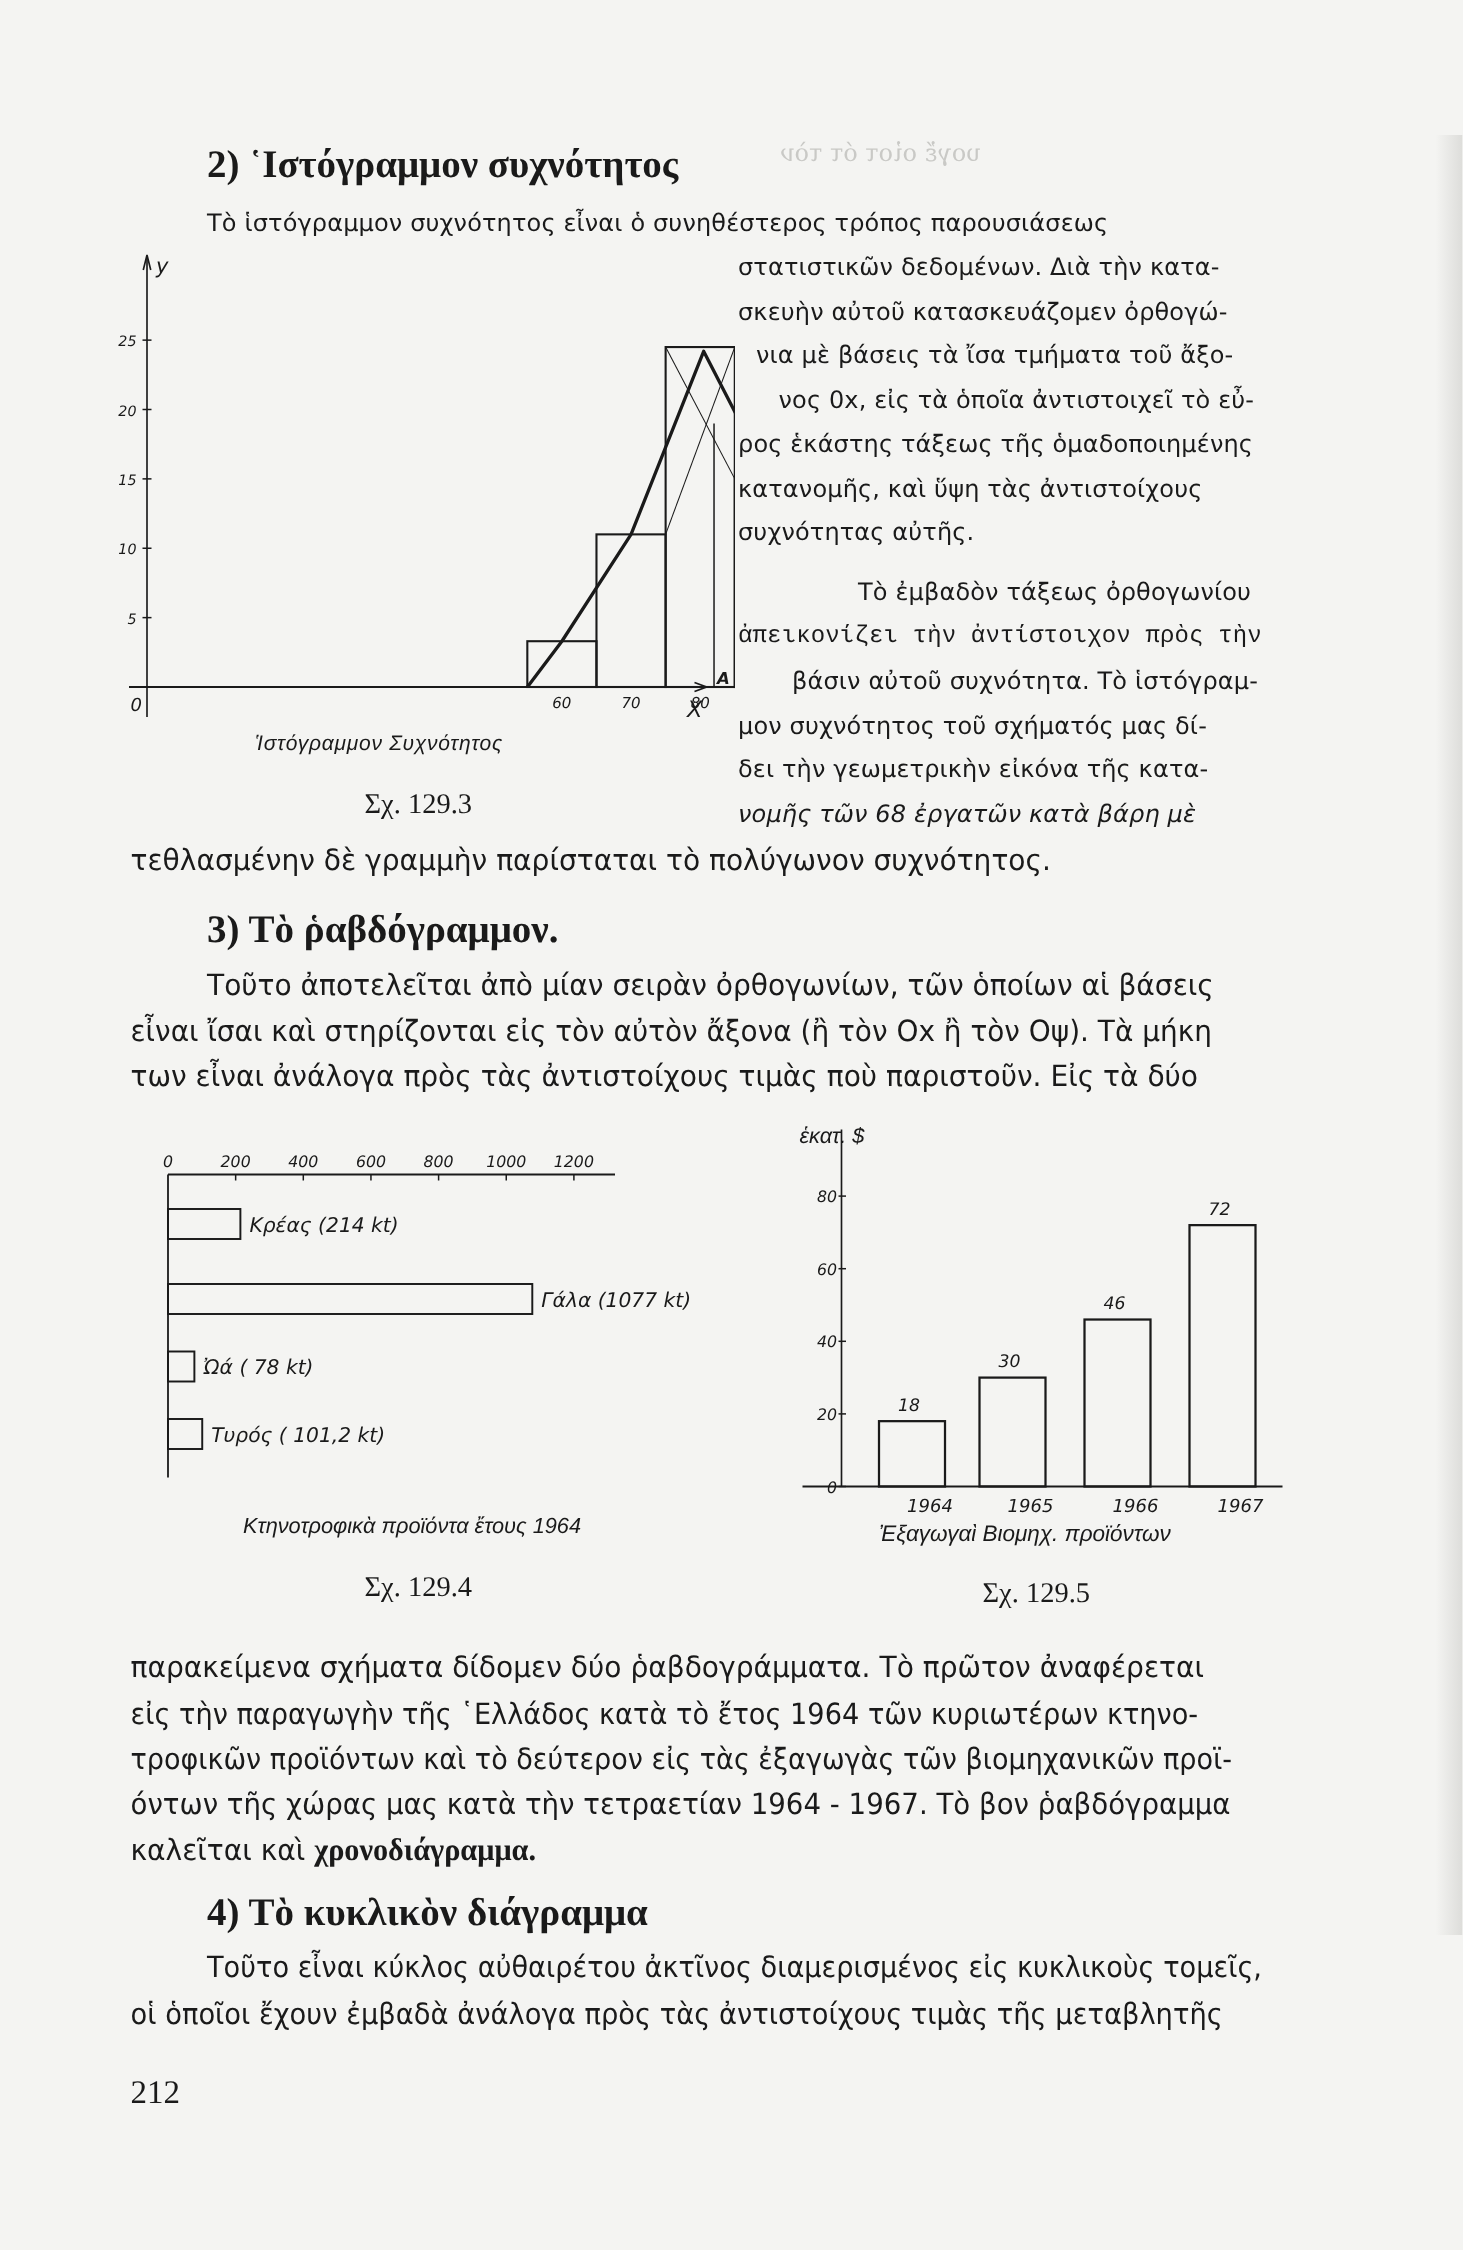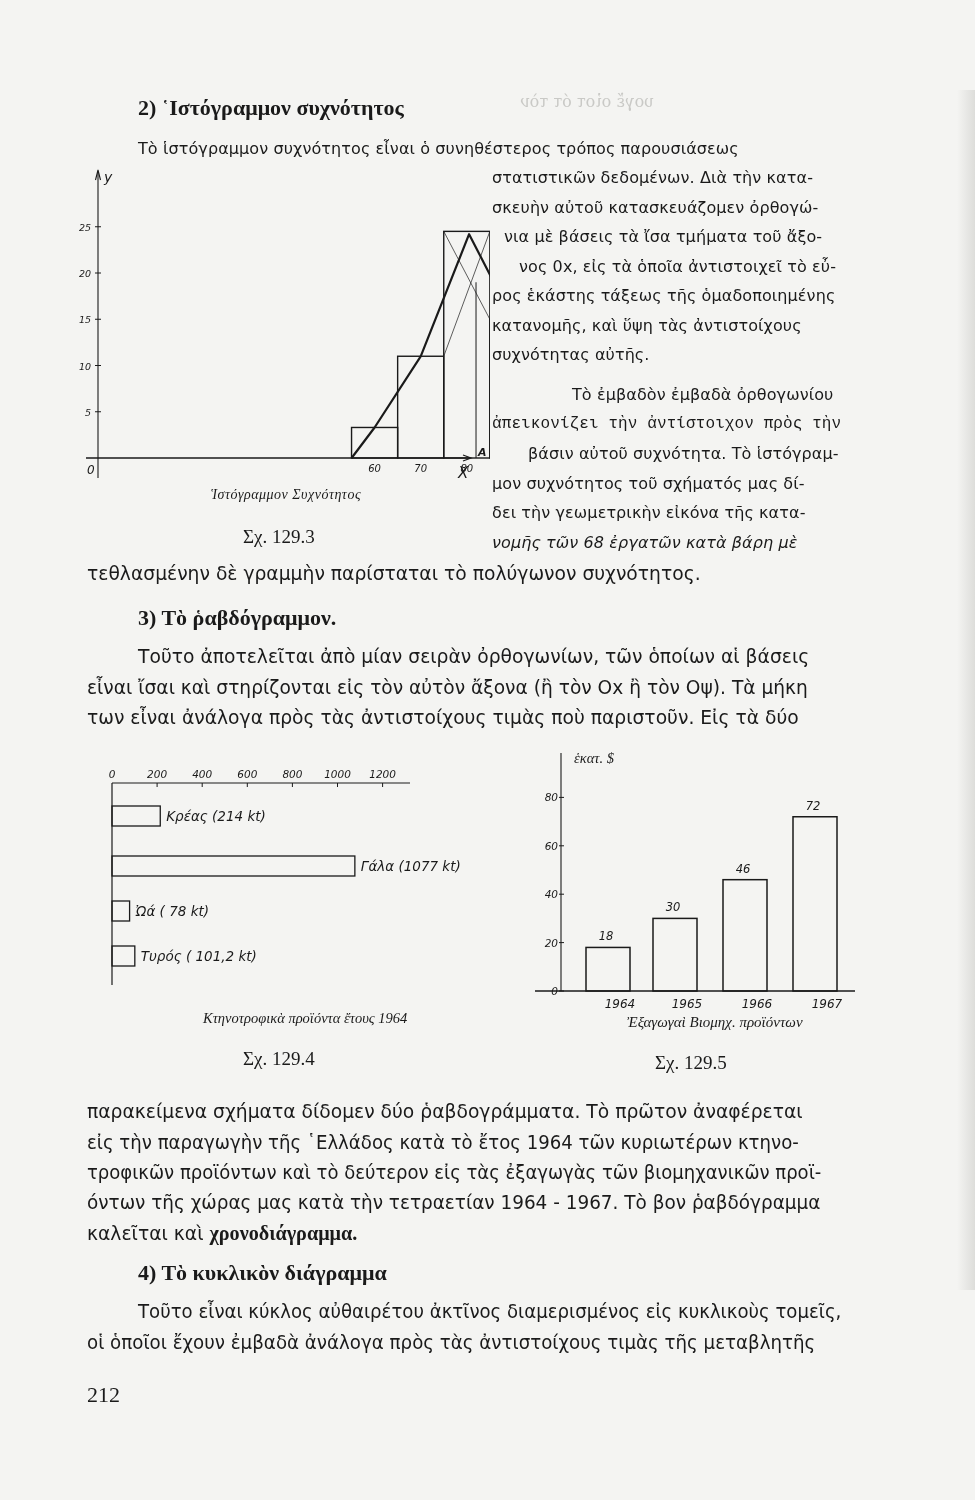--- a/index.html
+++ b/index.html
@@ -3,24 +3,24 @@
 <meta charset="utf-8">
 <style>
   html, body { margin: 0; padding: 0; }
   body {
     width: 975px; height: 1500px; position: relative; overflow: hidden;
     background: #f4f4f2; color: #1a1a1a;
     font-family: "DejaVu Sans", sans-serif;
   }
   .abs { position: absolute; }
   .body-text { font-size: 16px; line-height: 29.5px; letter-spacing: 0.1px; white-space: nowrap; }
-  .heading { font-family: "Liberation Serif", serif; font-size: 22px; }
+  .heading { font-family: "Liberation Serif", serif; font-size: 26px; }
   .heading b { font-weight: bold; }
   .caption { font-family: "Liberation Serif", serif; font-size: 19px; }
-  .hand { font-family: Liberation Serif, serif; font-style: italic; font-size: 13px; margin-left: 41px; }
+  .hand { font-family: Liberation Sans, sans-serif; font-style: italic; font-size: 13px; }
   .narrow { font-family: "DejaVu Sans", sans-serif; font-size: 19.5px; transform-origin: left top; }
   svg text { font-family: "DejaVu Sans", sans-serif; font-style: italic; }
   .ghost { color: #c9c9c6; font-family: "DejaVu Serif", serif; font-size: 16px; transform: scaleX(-1); }
   .right-shadow { right: 0; top: 90px; width: 18px; height: 1200px; background: linear-gradient(to right, rgba(230,230,228,0), rgba(215,215,212,0.8)); }
 </style>
 </head>
 <body>
 
 <div class="abs right-shadow"></div>
 <div class="abs ghost" style="left:520px; top:92px;">υογἔ οἰοτ ότ τὸν</div>
@@ -30,21 +30,21 @@
 </div>
 <div class="abs body-text" style="left:138px; top:134px;">Τὸ ἱστόγραμμον συχνότητος εἶναι ὁ συνηθέστερος τρόπος  παρουσιάσεως</div>
 <div class="abs body-text" style="left:492px; top:163px;">στατιστικῶν δεδομένων. Διὰ τὴν κατα-</div>
 <div class="abs body-text" style="left:492px; top:192.5px;">σκευὴν αὐτοῦ κατασκευάζομεν ὀρθογώ-</div>
 <div class="abs body-text" style="left:504px; top:222px;text-align:right;">νια μὲ βάσεις τὰ ἴσα τμήματα τοῦ ἄξο-</div>
 <div class="abs body-text" style="left:492px; top:251.5px;margin-left:27px;">νος 0x, εἰς τὰ ὁποῖα ἀντιστοιχεῖ τὸ εὖ-</div>
 <div class="abs body-text" style="left:492px; top:281px;">ρος ἑκάστης τάξεως τῆς ὁμαδοποιημένης</div>
 <div class="abs body-text" style="left:492px; top:310.5px;">κατανομῆς, καὶ ὕψη τὰς ἀντιστοίχους</div>
 <div class="abs body-text" style="left:492px; top:340px;">συχνότητας αὐτῆς.</div>
 
-<div class="abs body-text" style="left:572px; top:380px;">Τὸ ἐμβαδὸν ἐμβαδὰ ὀρθογωνίου</div>
+<div class="abs body-text" style="left:572px; top:380px;">Τὸ ἐμβαδὸν τάξεως ὀρθογωνίου</div>
 <div class="abs body-text" style="left:492px; top:409.5px;font-family:Liberation Mono, monospace;">ἀπεικονίζει τὴν ἀντίστοιχον πρὸς τὴν</div>
 <div class="abs body-text" style="left:516px; top:439px;margin-left:12px;">βάσιν αὐτοῦ συχνότητα. Τὸ ἱστόγραμ-</div>
 <div class="abs body-text" style="left:492px; top:468.5px;">μον συχνότητος τοῦ σχήματός μας δί-</div>
 <div class="abs body-text" style="left:492px; top:498px;">δει τὴν γεωμετρικὴν εἰκόνα τῆς κατα-</div>
 <div class="abs body-text" style="left:492px; top:527.5px;font-style:italic;">νομῆς τῶν 68 ἐργατῶν κατὰ βάρη μὲ</div>
 <div class="abs narrow" style="left:87px; top:562px; transform: scaleX(0.96);">τεθλασμένην δὲ γραμμὴν παρίσταται τὸ πολύγωνον συχνότητος.</div>
 
 <svg class="abs" style="left:0; top:0;" width="490" height="560">
   <g id="hist-axes">
       <line x1="86" y1="458" x2="470" y2="458" stroke="#1a1a1a" stroke-width="1.3"></line>

